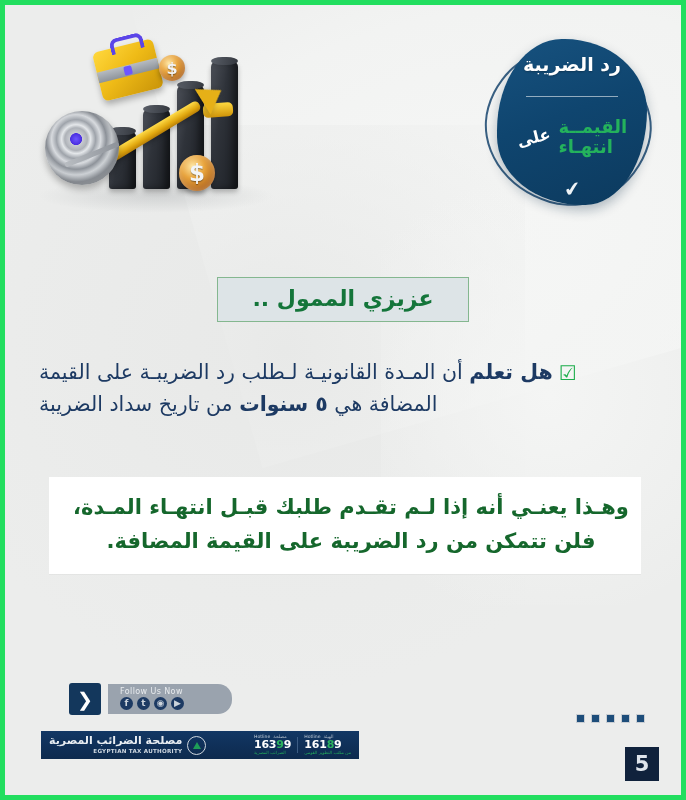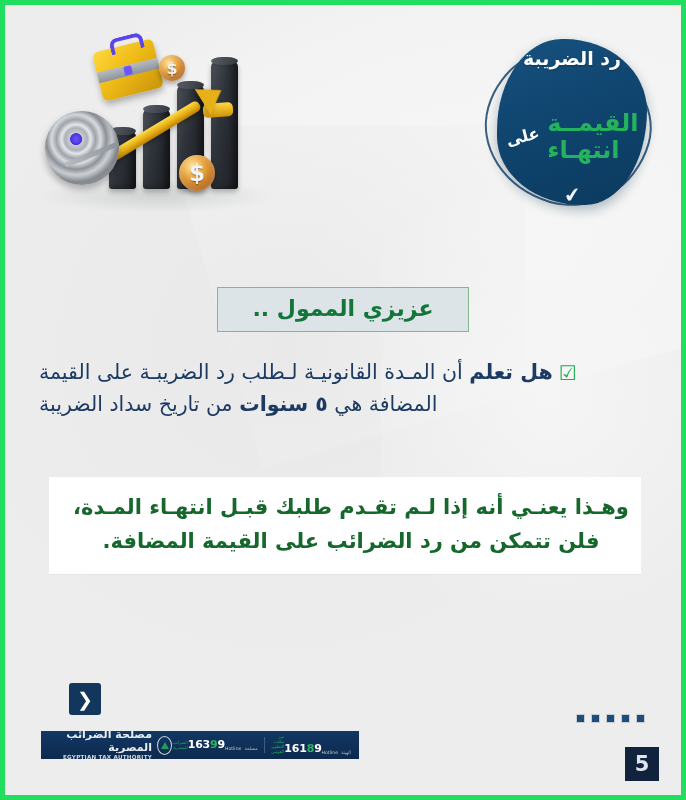--- a/index.html
+++ b/index.html
@@ -243,21 +243,21 @@
     direction: rtl;
   }
   .badge-green-stack {
     display: flex;
     flex-direction: column;
     align-items: flex-end;
     line-height: 1.12;
   }
   .badge-green-stack span {
     color: #24b25c;
-    font-size: 24px;
+    font-size: 18px;
     font-weight: bold;
   }
   .badge-ala {
     color: #ffffff;
     font-size: 16px;
     font-weight: bold;
     transform: rotate(-14deg);
   }
   .badge-check {
     margin-top: 6px;
@@ -265,21 +265,21 @@
     font-size: 20px;
     line-height: 1;
     transform: rotate(-8deg);
   }
 
   
   .greeting {
     position: absolute;
     left: 0;
     right: 0;
-    top: 282px;
+    top: 272px;
     display: flex;
     justify-content: center;
   }
   .greeting-box {
     direction: rtl;
     background: #dde4e7;
     border: 1px solid #84b78f;
     color: #14753a;
     font-size: 22px;
     font-weight: bold;
@@ -416,21 +416,21 @@
     border-left: 4px solid transparent;
     border-right: 4px solid transparent;
     border-bottom: 7px solid #1e9e58;
   }
   .eta-names { display: flex; flex-direction: column; line-height: 1.15; }
   .eta-ar { color: #e9eef3; font-size: 11px; font-weight: bold; }
   .eta-en { color: #cfd8e1; font-size: 5.6px; letter-spacing: 0.25px; font-weight: bold; }
   .hotlines { display: flex; align-items: center; gap: 6px; }
   .hot {
     display: flex;
-    flex-direction: row;
+    flex-direction: column;
     align-items: flex-end;
     line-height: 1.1;
     direction: rtl;
   }
   .hot-top { display: flex; gap: 3px; align-items: baseline; }
   .hot-cap { color: #a9b6c4; font-size: 4.6px; letter-spacing: 0.2px; }
   .hot-en { color: #c3ced9; font-size: 4.6px; }
   .hot-num { font-size: 11px; font-weight: bold; color: #ffffff; letter-spacing: -0.2px; }
   .hot-num b { color: #2bb35f; font-weight: bold; }
   .hot-sub { color: #23a75c; font-size: 4.4px; }
@@ -514,25 +514,34 @@
   <div class="know-block">
     <span class="know-check">☑</span><span class="strong">هل تعلم</span>
     <span>أن المـدة القانونيـة لـطلب رد الضريبـة على</span>
     <span>القيمة المضافة هي</span>
     <span class="strong">٥ سنوات</span>
     <span>من تاريخ سداد الضريبة</span>
   </div>
 
   <div class="warn-card">
     <div>وهـذا يعنـي أنه إذا لـم تقـدم طلبك قبـل انتهـاء المـدة،</div>
-    <div>فلن تتمكن من رد الضرائب على القيمة المضافة.</div>
+    <div>فلن تتمكن من رد الضريبة على القيمة المضافة.</div>
   </div>
 
   <div class="follow-bar">
     <div class="follow-arrow">❯</div>
+    <div class="follow-panel">
+      <div class="follow-label">Follow Us Now</div>
+      <div class="social-row">
+        <span class="soc">f</span>
+        <span class="soc">t</span>
+        <span class="soc">◉</span>
+        <span class="soc">▶</span>
+      </div>
+    </div>
   </div>
 
   <div class="dots">
     <i></i>
     <i></i>
     <i></i>
     <i></i>
     <i></i>
   </div>
 

